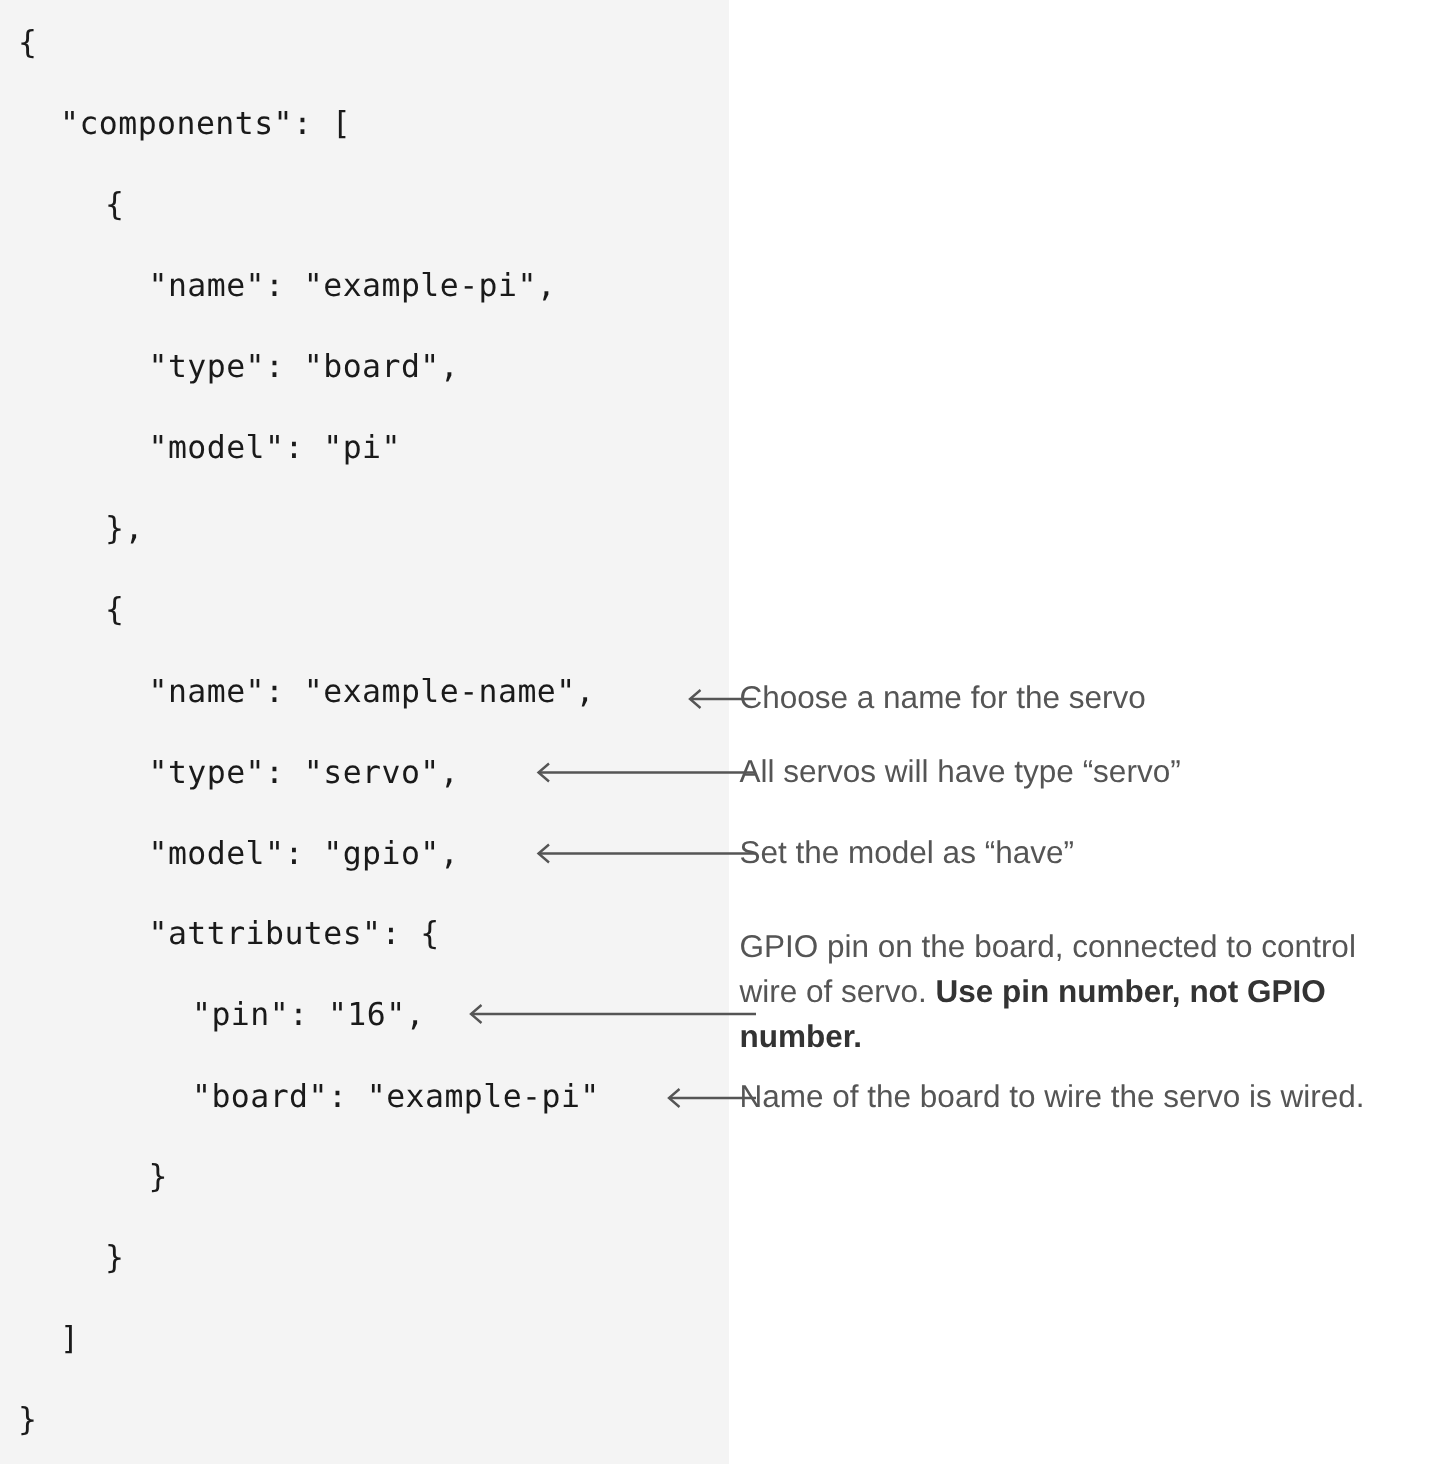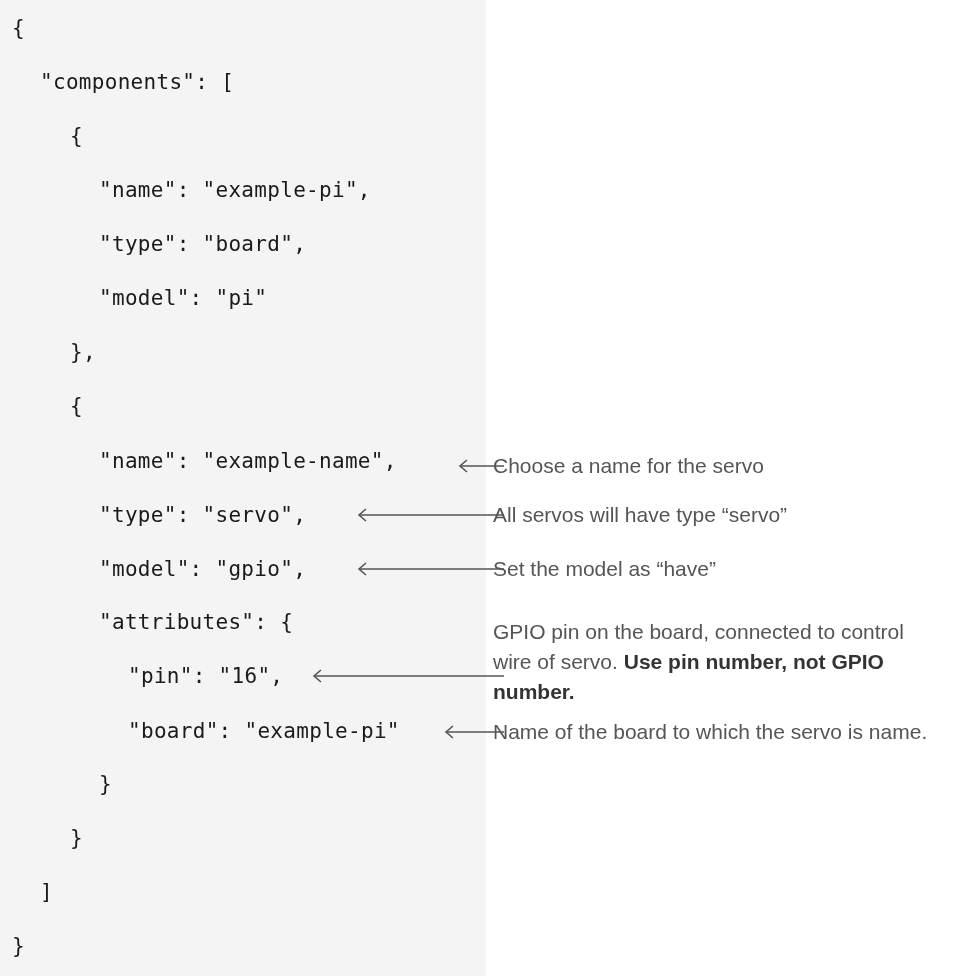--- a/index.html
+++ b/index.html
@@ -66,13 +66,13 @@
     </svg>
 </div>
 
 <div class="note" style="top:451px">Choose a name for the servo</div>
 <div class="note" style="top:500px">All servos will have type “servo”</div>
 <div class="note" style="top:554px">Set the model as “have”</div>
 <div class="note" style="top:617px;width:445px">
   <span>GPIO pin on the board, connected to control wire of servo.</span>
   <b>Use pin number, not GPIO number.</b>
 </div>
-<div class="note" style="top:717px;width:445px">Name of the board to which the servo is name.</div>
+<div class="note" style="top:717px;width:445px">Name of the board to wire the servo is wired.</div>
 
 </body></html>

